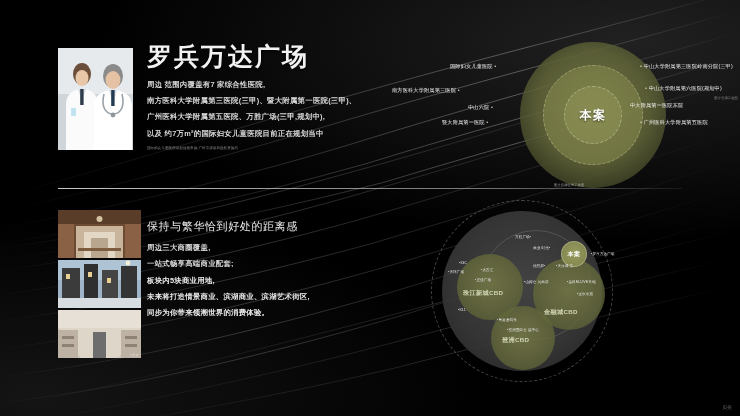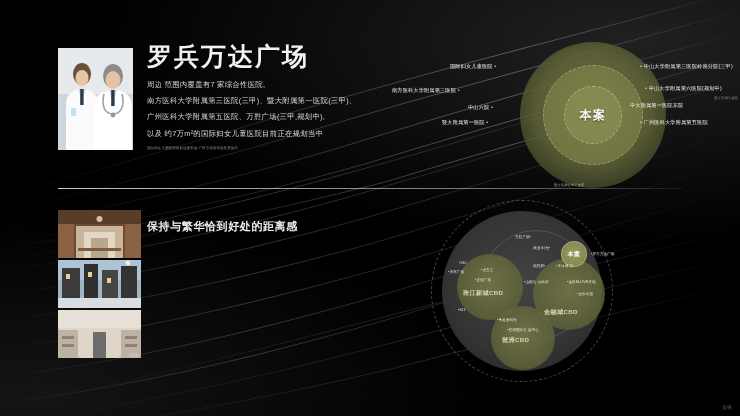--- a/index.html
+++ b/index.html
@@ -52,26 +52,26 @@
   .txtcol-med  { position:absolute; left:147px; top:14px;  width:250px; }
   .txtcol-comm { position:absolute; left:147px; top:14px;  width:250px; }
 
   .big-title {
     font-size:25px; font-weight:700; letter-spacing:2px;
     color:#f2f2f2; line-height:1.15;
     text-shadow:0 1px 3px rgba(0,0,0,.9);
   }
   .sub-title {
     margin-top:7px;
-    font-size:11px; font-weight:700; letter-spacing:.6px; color:#ededed;
+    font-size:11px; font-weight:400; letter-spacing:.6px; color:#ededed;
   }
   .body-list { margin-top:10px; }
   .body-line {
     font-size:7.4px; line-height:1.05; color:#d8d8d8;
-    letter-spacing:.25px; margin-bottom:8.5px; white-space:nowrap;
+    letter-spacing:.25px; margin-bottom:8.5px; white-space:nowrap;font-weight:bold;
   }
   .body-line.b { font-weight:700; color:#ececec; }
   .disclaimer {
     margin-top:2px; font-size:3.4px; color:rgba(225,225,225,.6);
     letter-spacing:.2px; white-space:nowrap;
   }
 
   
   .med-diagram { position:absolute; left:452px; top:6px; width:288px; height:162px; }
   .med-rings { position:absolute; left:68px; top:8px; width:146px; height:146px; }
@@ -339,20 +339,27 @@
             <rect x="67" y="26" width="12" height="3" fill="#8d8274"></rect>
             <rect x="4" y="34" width="12" height="3" fill="#8d8274"></rect>
             <rect x="67" y="34" width="12" height="3" fill="#8d8274"></rect>
           </svg>
         </div>
         <span class="photo-cap">示意图</span>
       </div>
 
       <div class="txtcol-comm">
         <div class="sub-title">保持与繁华恰到好处的距离感</div>
+        <div class="body-list">
+          <div class="body-line">周边三大商圈覆盖,</div>
+          <div class="body-line">一站式畅享高端商业配套;</div>
+          <div class="body-line b">板块内5块商业用地,</div>
+          <div class="body-line b">未来将打造情景商业、滨湖商业、滨湖艺术街区,</div>
+          <div class="body-line b">同步为你带来领潮世界的消费体验。</div>
+        </div>
       </div>
 
       <div class="comm-diagram">
         <div class="c-dashed"></div>
         <div class="c-grey"></div>
         <div class="c-innerline"></div>
 
         <div class="blob blob-zj"></div>
         <div class="blob blob-jr"></div>
         <div class="blob blob-pz"></div>

